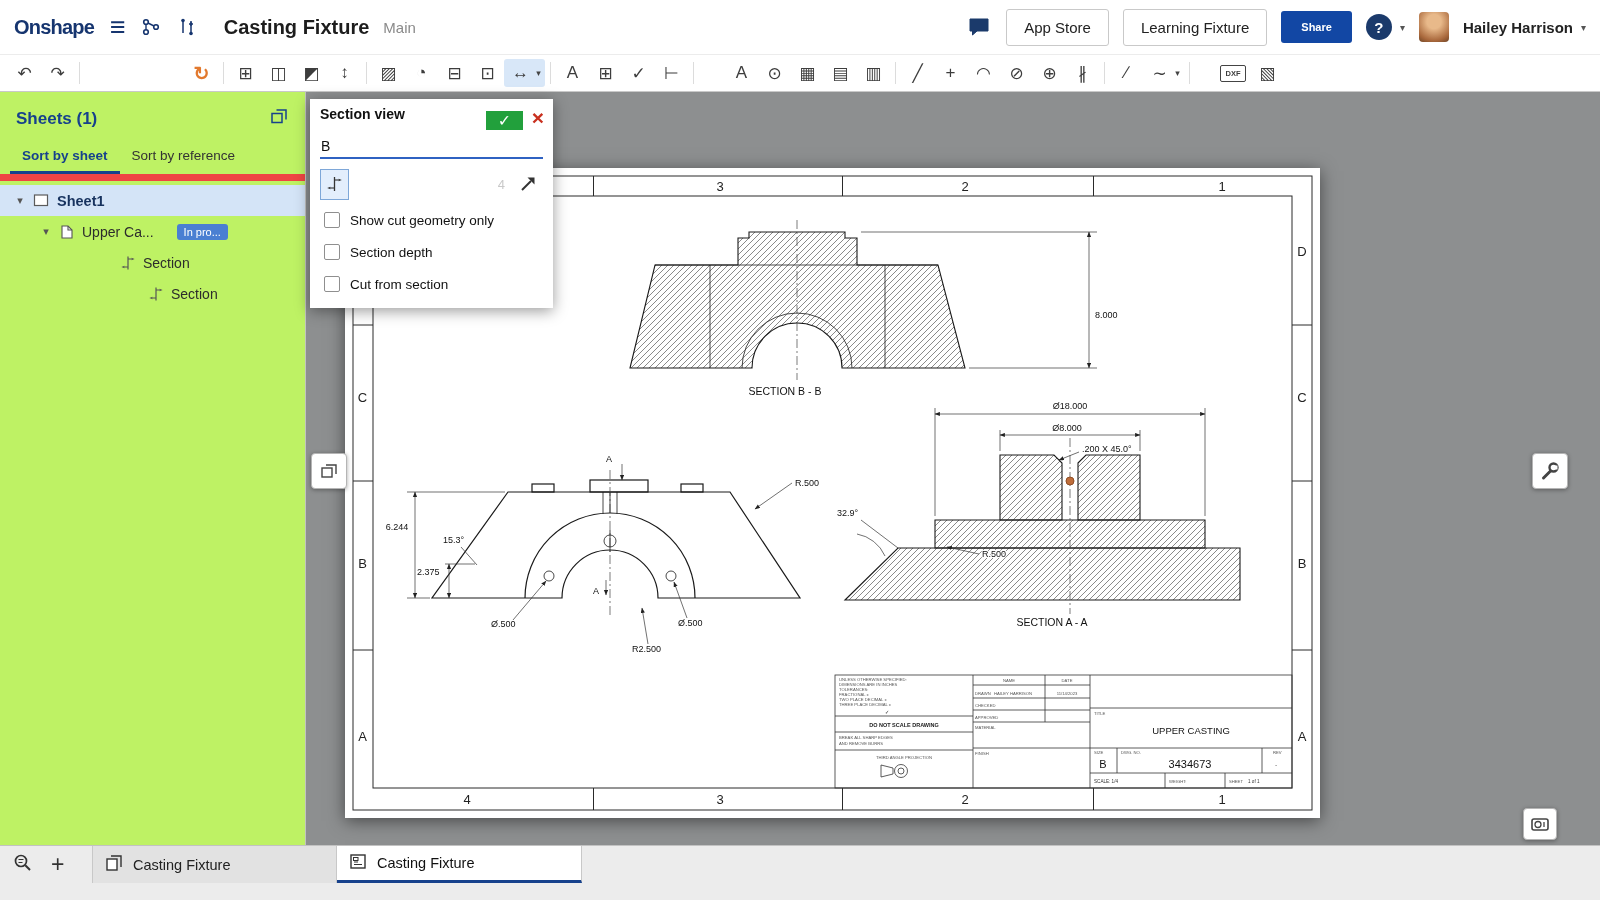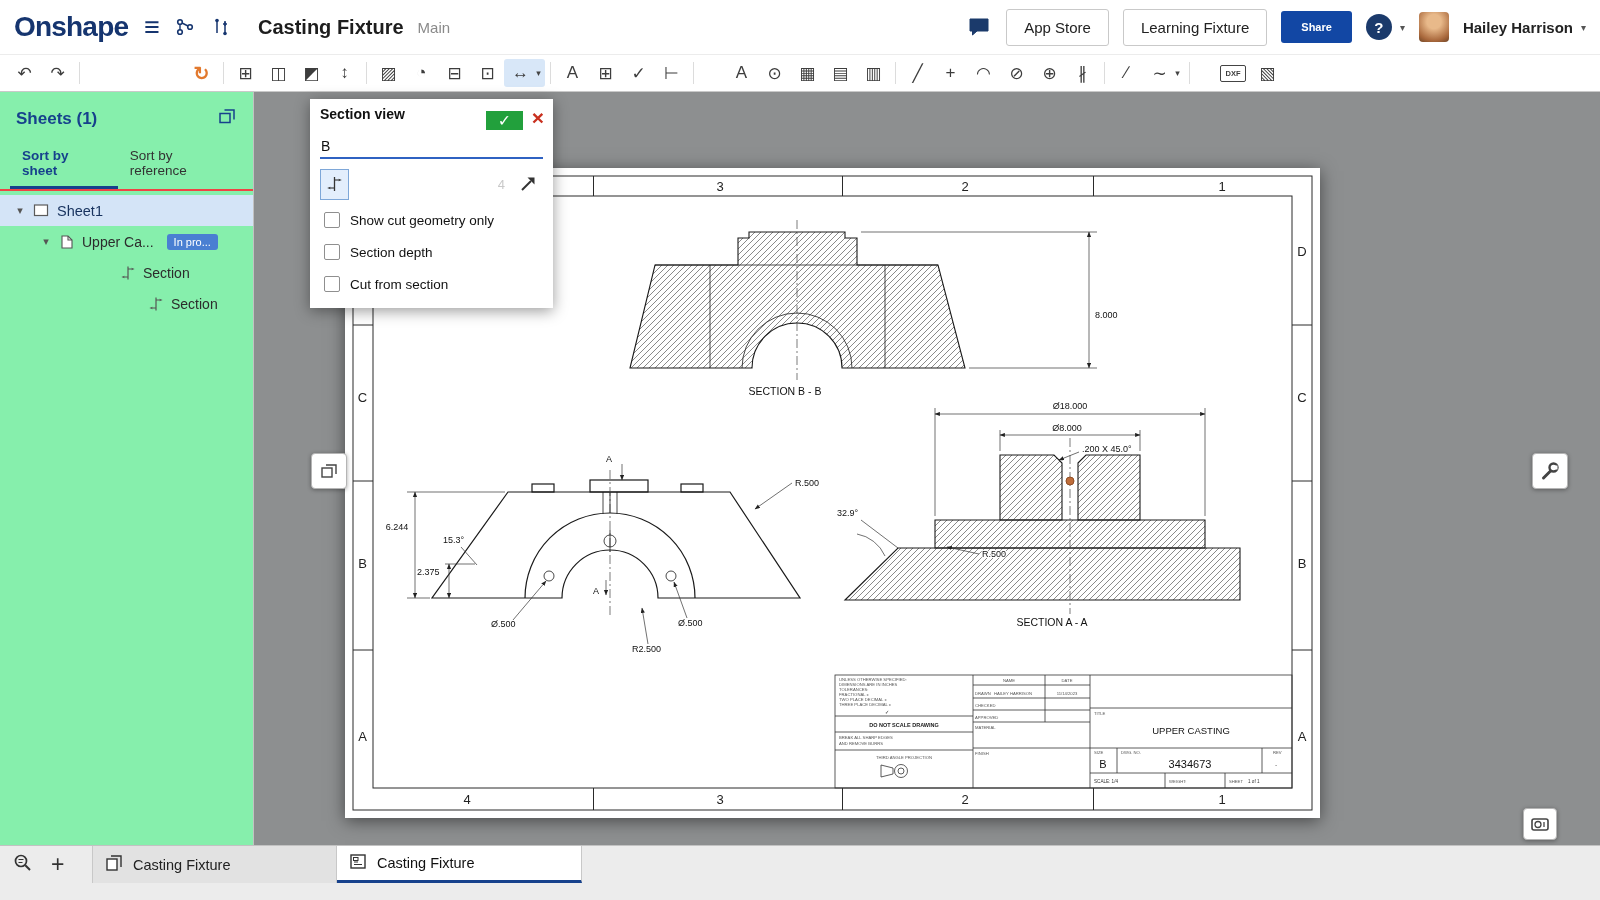--- a/index.html
+++ b/index.html
@@ -2,21 +2,21 @@
 <html><head>
 <meta charset="utf-8">
 <style>
   html,body{margin:0;padding:0}
   body{position:relative;width:1600px;height:900px;overflow:hidden;background:#8d8f90;
        font-family:"Liberation Sans",sans-serif;color:#222;-webkit-font-smoothing:antialiased}
   
   #header{position:absolute;left:0;top:0;width:1600px;height:55px;background:#fff;
           display:flex;align-items:center;padding:0 14px;box-sizing:border-box;gap:14px;
           border-bottom:1px solid #ececec;z-index:30}
-  .logo{font-size:28px;font-weight:800;color:#16356f;letter-spacing:-0.8px;margin-right:2px}
+  .logo{font-size:20px;font-weight:800;color:#16356f;letter-spacing:-0.8px;margin-right:2px}
   .burger{font-size:27px;color:#16356f;font-weight:bold;line-height:1;cursor:pointer}
   .hicon{display:flex;align-items:center}
   .doc-title{font-size:20px;font-weight:700;color:#1d1d1d;margin-left:12px}
   .doc-sub{font-size:15px;color:#8a8a8a}
   .spacer{flex:1}
   .hbtn{background:#fff;border:1px solid #c9c9c9;border-radius:3px;padding:9px 17px;
         font-size:15px;color:#222;font-family:inherit;cursor:pointer}
   .share{background:#1247a4;border:none;border-radius:3px;padding:10px 20px;font-size:11px;
          color:#fff;font-family:inherit;font-weight:600;cursor:pointer}
   .help{width:26px;height:26px;border-radius:50%;background:#1b3a6b;color:#fff;display:flex;
@@ -32,34 +32,34 @@
   .tb-btn{width:33px;height:28px;display:flex;align-items:center;justify-content:center;
           font-size:17px;color:#3d3d3d;border-radius:3px;cursor:pointer;flex:none}
   .tb-sep{width:1px;height:22px;background:#dcdcdc;margin:0 5px;flex:none}
   .tb-gap{height:1px;flex:none}
   .orange{color:#e2792e;font-weight:bold;font-size:19px}
   .active{background:#d8e7f8}
   .tb-btn.caret{width:13px;font-size:9px;margin-left:-5px;color:#444}
   .tb-btn.dxf{width:24px;height:15px;font-size:7.5px;font-weight:bold;border:1.3px solid #444;
               border-radius:2px;margin:0 5px}
   
-  #sidebar{position:absolute;left:0;top:92px;width:254px;height:753px;background:#86efac;
+  #sidebar{position:absolute;left:0;top:92px;width:306px;height:753px;background:#bef264;
            border-right:1px solid #c2c2c2;box-sizing:border-box;z-index:20}
   .sh-head{display:flex;align-items:center;justify-content:space-between;padding:15px 16px 10px 16px}
   .sh-title{font-size:17px;font-weight:bold;color:#16418c}
-  .sh-tabs{display:flex;border-bottom:2px solid #ef4444;padding:0 10px}
+  .sh-tabs{display:flex;border-bottom:7px solid #ef4444;padding:0 10px}
   .sh-tab{font-size:13.5px;color:#333;padding:8px 12px;cursor:pointer}
   .sh-tab.on{color:#16418c;font-weight:bold;border-bottom:3px solid #16418c}
   .trow{display:flex;align-items:center;height:31px;gap:7px;cursor:pointer;box-sizing:border-box}
   .trow.sel{background:#d4e4f7}
   .chev{font-size:11px;color:#555;width:12px;text-align:center}
   .ticon{display:flex;align-items:center}
   .tlabel{font-size:14px;color:#2c2c2c;white-space:nowrap}
-  .tlabel.bold{font-weight:normal;color:#17325e;font-size:14.5px}
-  .badge{background:#4a7fd2;color:#fff;font-size:11px;border-radius:3px;padding:2px 7px;margin-left:6px}
+  .tlabel.bold{font-weight:bold;color:#17325e;font-size:14.5px}
+  .badge{background:#4a7fd2;color:#fff;font-size:11px;border-radius:3px;padding:2px 7px;margin-left:16px}
   
   #canvas{position:absolute;left:307px;top:92px;width:1293px;height:753px;background:#8d8f90;overflow:hidden}
   .paper{position:absolute;left:38px;top:76px;width:975px;height:650px;background:#fff;
          box-shadow:0 3px 16px rgba(0,0,0,.5)}
   .float-btn{position:absolute;width:34px;height:34px;background:#fff;border:1px solid #b5b5b5;
              border-radius:4px;box-shadow:0 1px 4px rgba(0,0,0,.35);display:flex;align-items:center;
              justify-content:center;cursor:pointer;z-index:12}
   
   .fr{stroke:#2a2a2a;stroke-width:1;fill:none}
   .v{stroke:#1a1a1a;stroke-width:1.2;fill:none}

